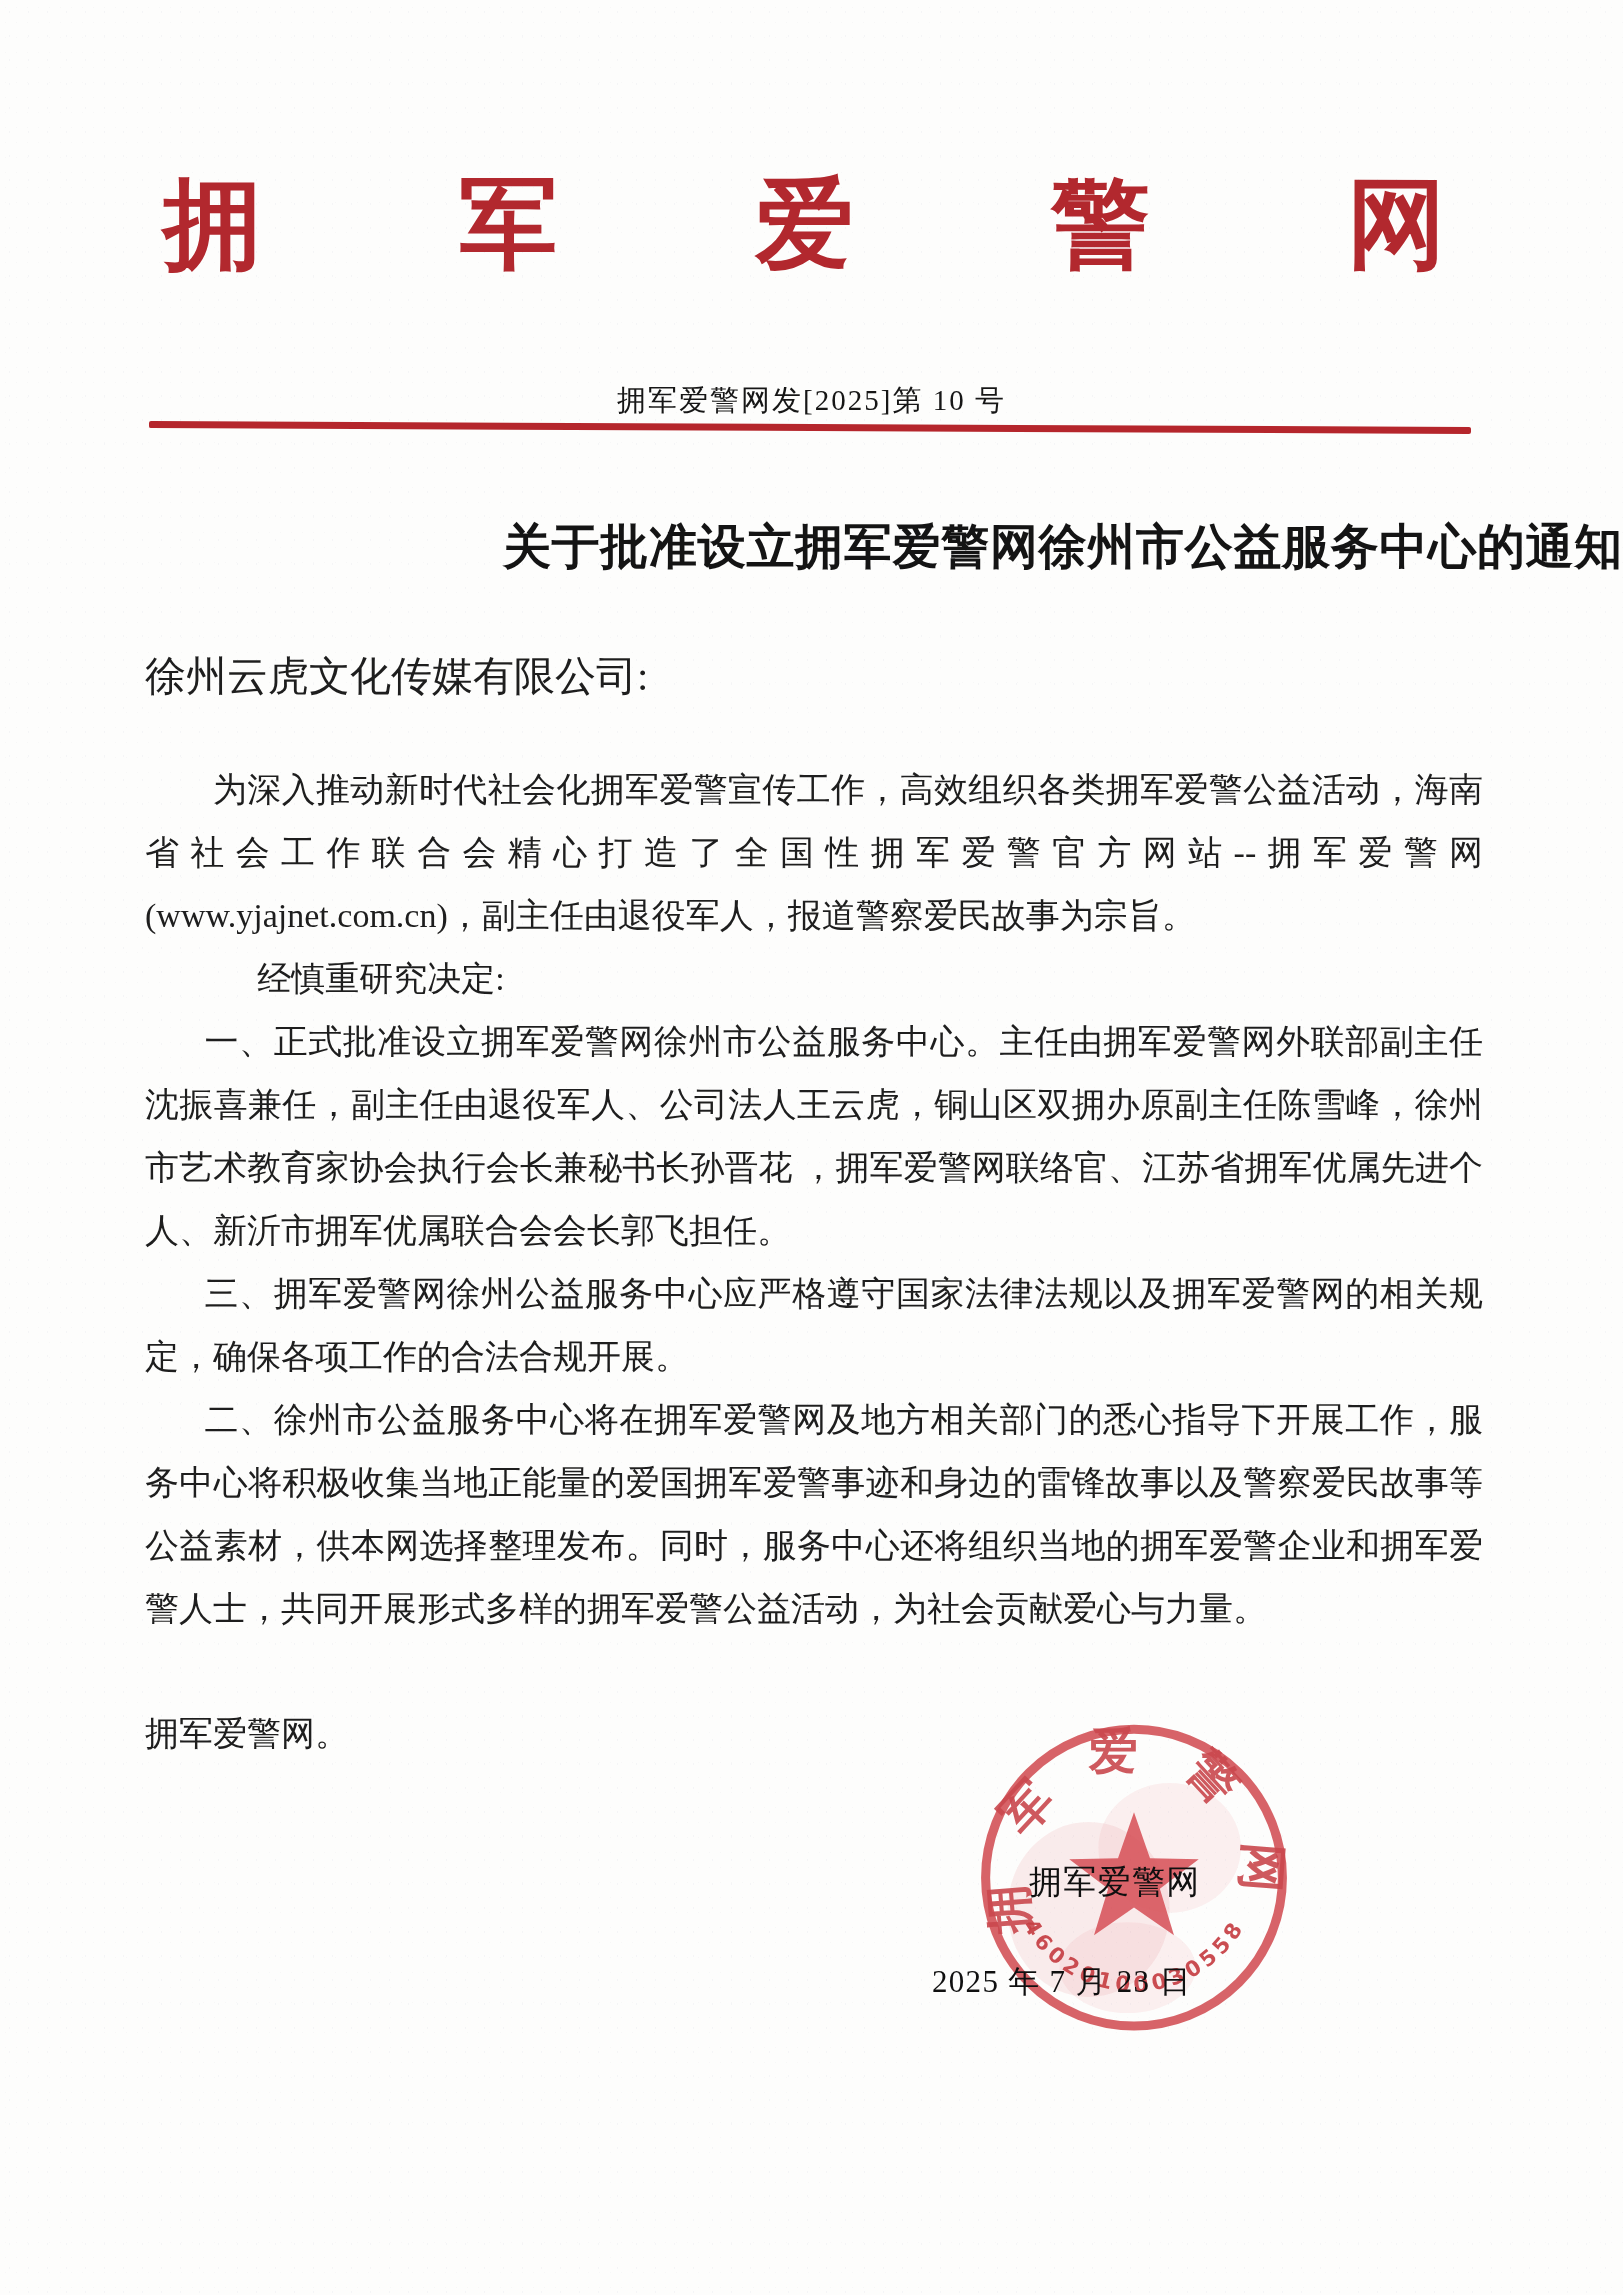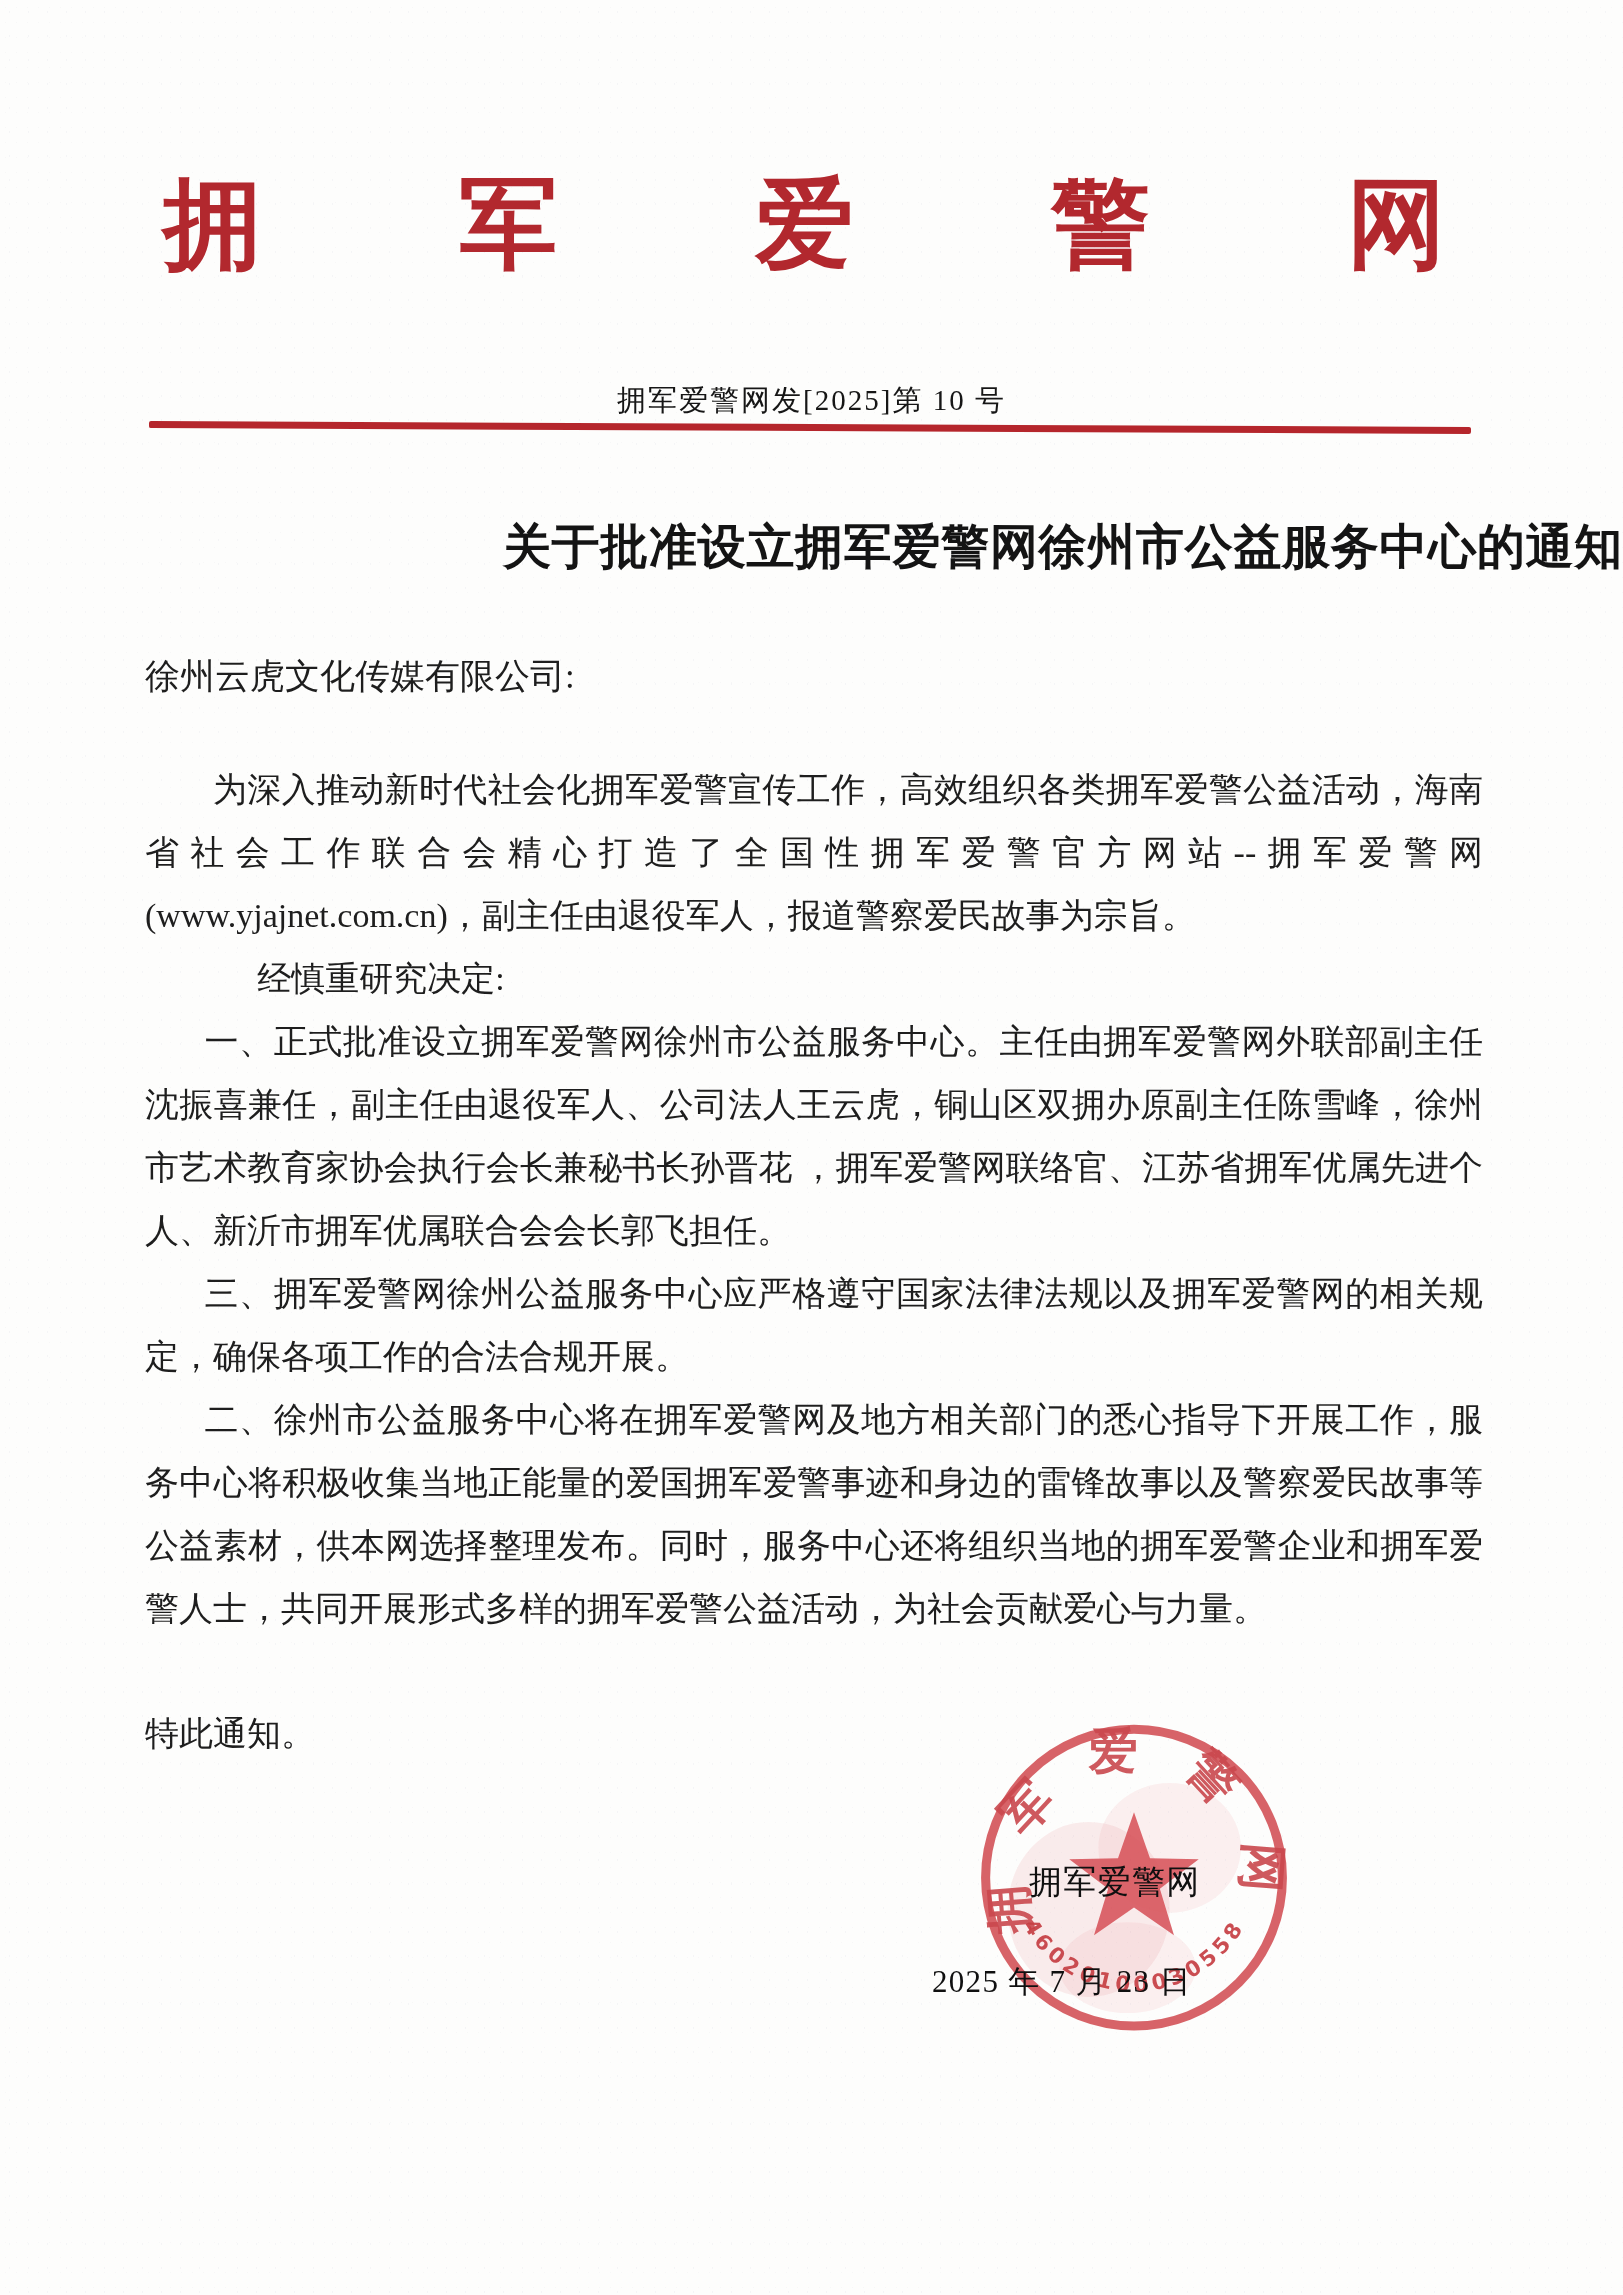--- a/index.html
+++ b/index.html
@@ -41,21 +41,21 @@
     position:absolute; top:515px; left:0; width:100%;
     text-align:right; font-size:48px; font-weight:bold; color:#141414;
     letter-spacing:0.7px;
   }
 
   
   .body-block {
     position:absolute; top:645px; left:145px; width:1338px;
     font-size:34px; line-height:63px; text-align:justify;
   }
-  .addressee { margin:0; font-size:35px; }
+  .addressee { margin:0; font-size:41px; }
   .body-block p { margin:0; }
   .para-first   { margin-top:50px !important; text-indent:2em; }
   .para-decide  { text-indent:3.3em; }
   .para-item    { text-indent:1.75em; }
   .para-closing { margin-top:62px !important; text-indent:0; }
 
   
   .sign-org {
     position:absolute; left:1029px; top:1860px;
     font-size:33px; letter-spacing:1.3px; color:#101010; z-index:5;
@@ -92,21 +92,21 @@
 
   <div class="notice-title">关于批准设立拥军爱警网徐州市公益服务中心的通知</div>
 
   <div class="body-block">
     <p class="addressee">徐州云虎文化传媒有限公司:</p>
     <p class="para-first">为深入推动新时代社会化拥军爱警宣传工作，高效组织各类拥军爱警公益活动，海南省社会工作联合会精心打造了全国性拥军爱警官方网站--拥军爱警网(www.yjajnet.com.cn)，副主任由退役军人，报道警察爱民故事为宗旨。</p>
     <p class="para-decide">经慎重研究决定:</p>
     <p class="para-item">一、正式批准设立拥军爱警网徐州市公益服务中心。主任由拥军爱警网外联部副主任沈振喜兼任，副主任由退役军人、公司法人王云虎，铜山区双拥办原副主任陈雪峰，徐州市艺术教育家协会执行会长兼秘书长孙晋花 ，拥军爱警网联络官、江苏省拥军优属先进个人、新沂市拥军优属联合会会长郭飞担任。</p>
     <p class="para-item">三、拥军爱警网徐州公益服务中心应严格遵守国家法律法规以及拥军爱警网的相关规定，确保各项工作的合法合规开展。</p>
     <p class="para-item">二、徐州市公益服务中心将在拥军爱警网及地方相关部门的悉心指导下开展工作，服务中心将积极收集当地正能量的爱国拥军爱警事迹和身边的雷锋故事以及警察爱民故事等公益素材，供本网选择整理发布。同时，服务中心还将组织当地的拥军爱警企业和拥军爱警人士，共同开展形式多样的拥军爱警公益活动，为社会贡献爱心与力量。</p>
-    <p class="para-closing">特此通知。</p>
+    <p class="para-closing">拥军爱警网。</p>
   </div>
 
   <div class="sign-org">拥军爱警网</div>
   <div class="sign-date">2025 年 7 月 23 日</div>
 
   <svg class="seal" viewBox="0 0 500 500" xmlns="http://www.w3.org/2000/svg">
 
     <ellipse cx="180" cy="300" rx="125" ry="135" fill="#d4404a" opacity="0.10"></ellipse>
     <ellipse cx="305" cy="205" rx="110" ry="100" fill="#d4404a" opacity="0.08"></ellipse>
     <ellipse cx="240" cy="390" rx="105" ry="70" fill="#d4404a" opacity="0.08"></ellipse>

